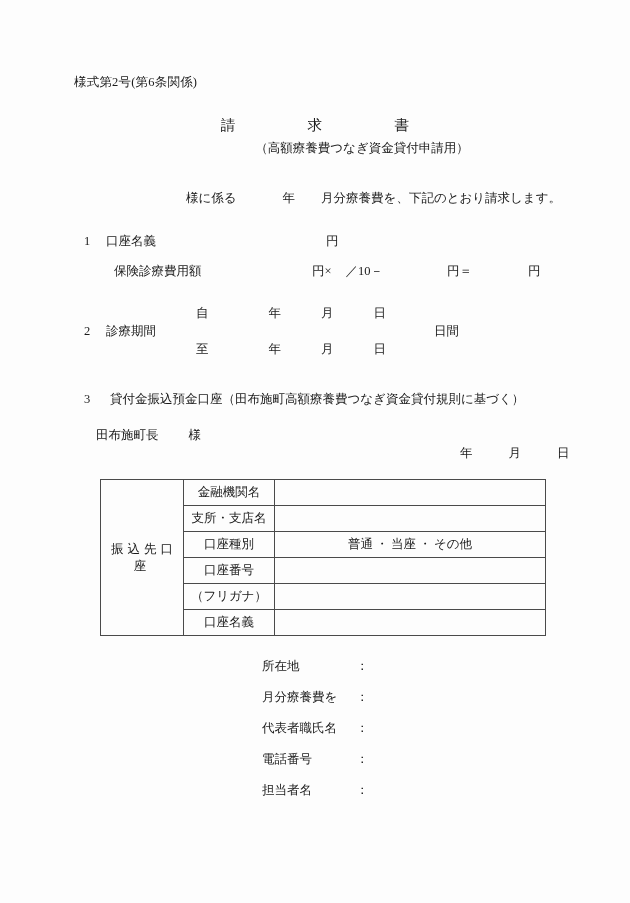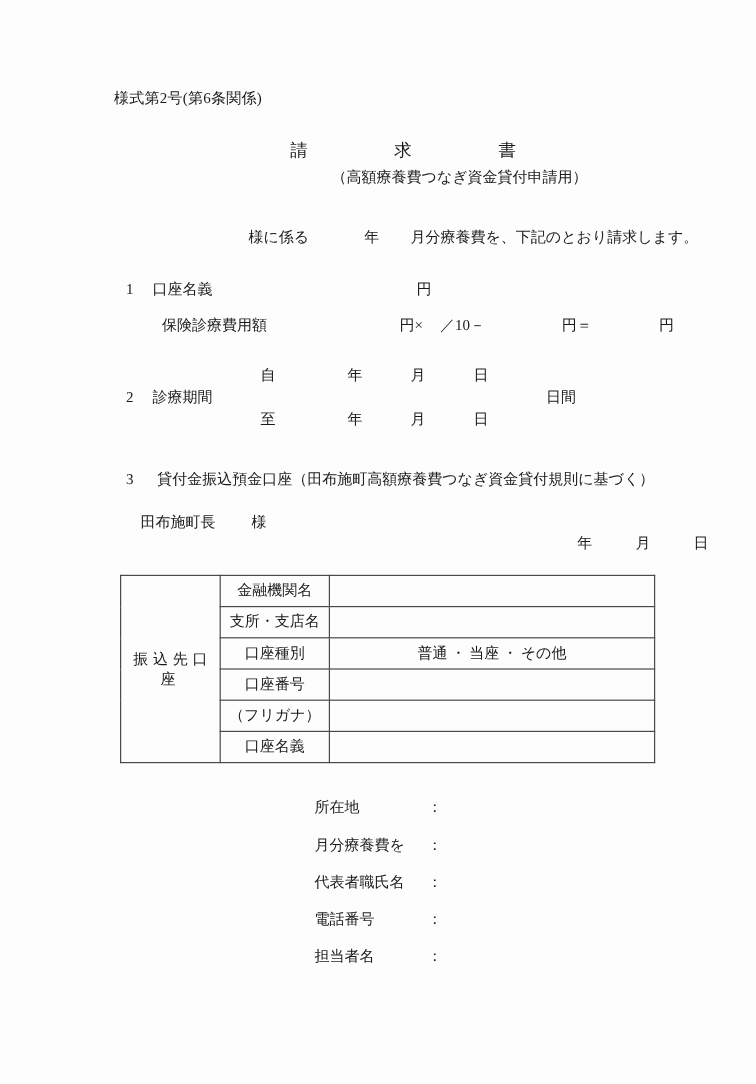--- a/index.html
+++ b/index.html
@@ -12,21 +12,21 @@
     font-family: "Liberation Serif", "DejaVu Serif", serif;
     color: #1a1a1a;
   }
   #page {
     position: relative;
     width: 630px;
     height: 903px;
     background: #fdfdfd;
     overflow: hidden;
   }
-  .abs { position: absolute; white-space: pre; margin-left: 21px; }
+  .abs { position: absolute; white-space: pre; }
 
   .form-no {
     left: 74px; top: 74px;
     font-size: 12.5px;
     letter-spacing: 0.2px;
   }
 
   .doc-title {
     left: 0; top: 116px;
     width: 630px;
@@ -109,21 +109,21 @@
   }
   td.val .sep { display: inline-block; width: 18px; }
 
   .footer-fields {
     position: absolute;
     left: 262px; top: 658px;
     font-size: 12.5px;
   }
   .ff-row {
     display: flex;
-    align-items: center;
+    align-items: flex-start;
     height: 31px;
   }
   .ff-label { width: 94px; }
   .ff-colon { width: 14px; }
 </style>
 </head>
 <body>
 
 <div id="page">
 

